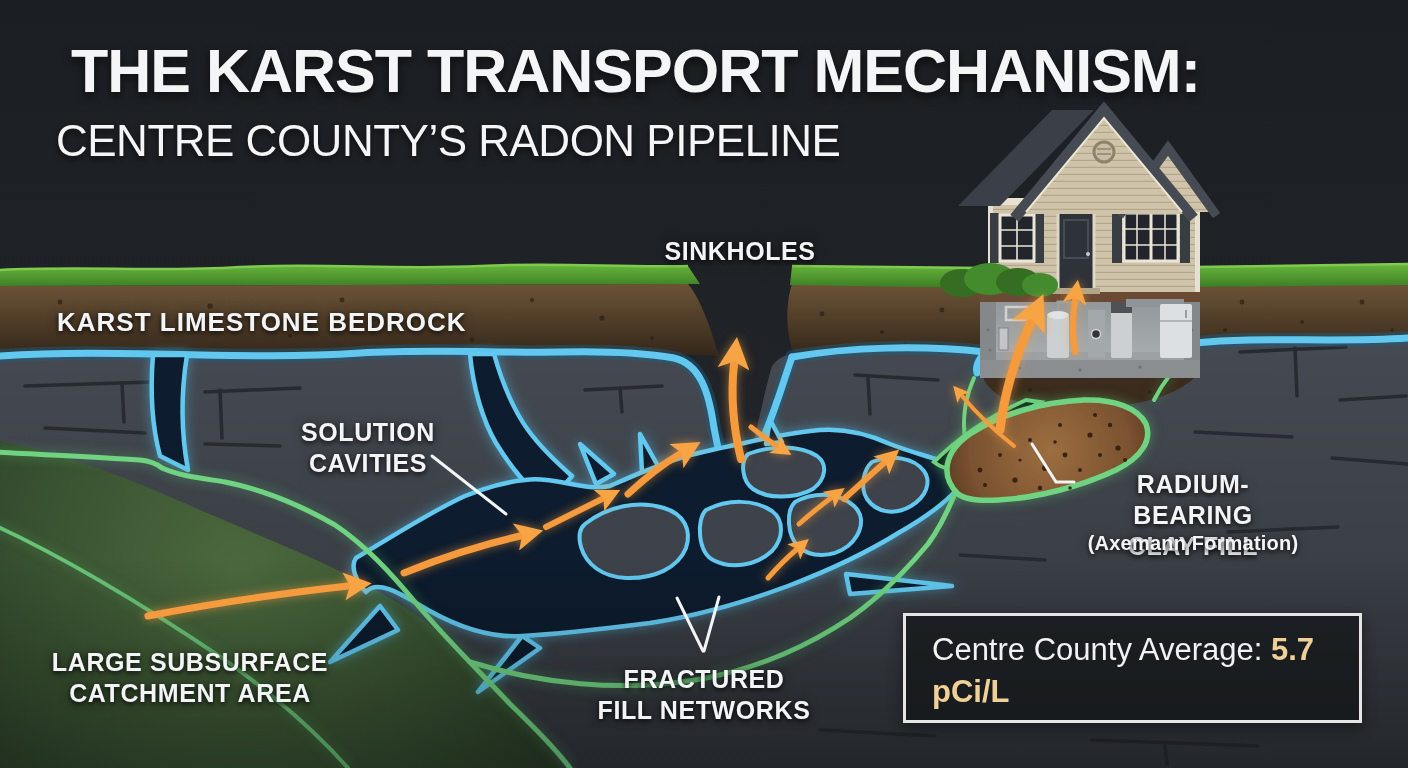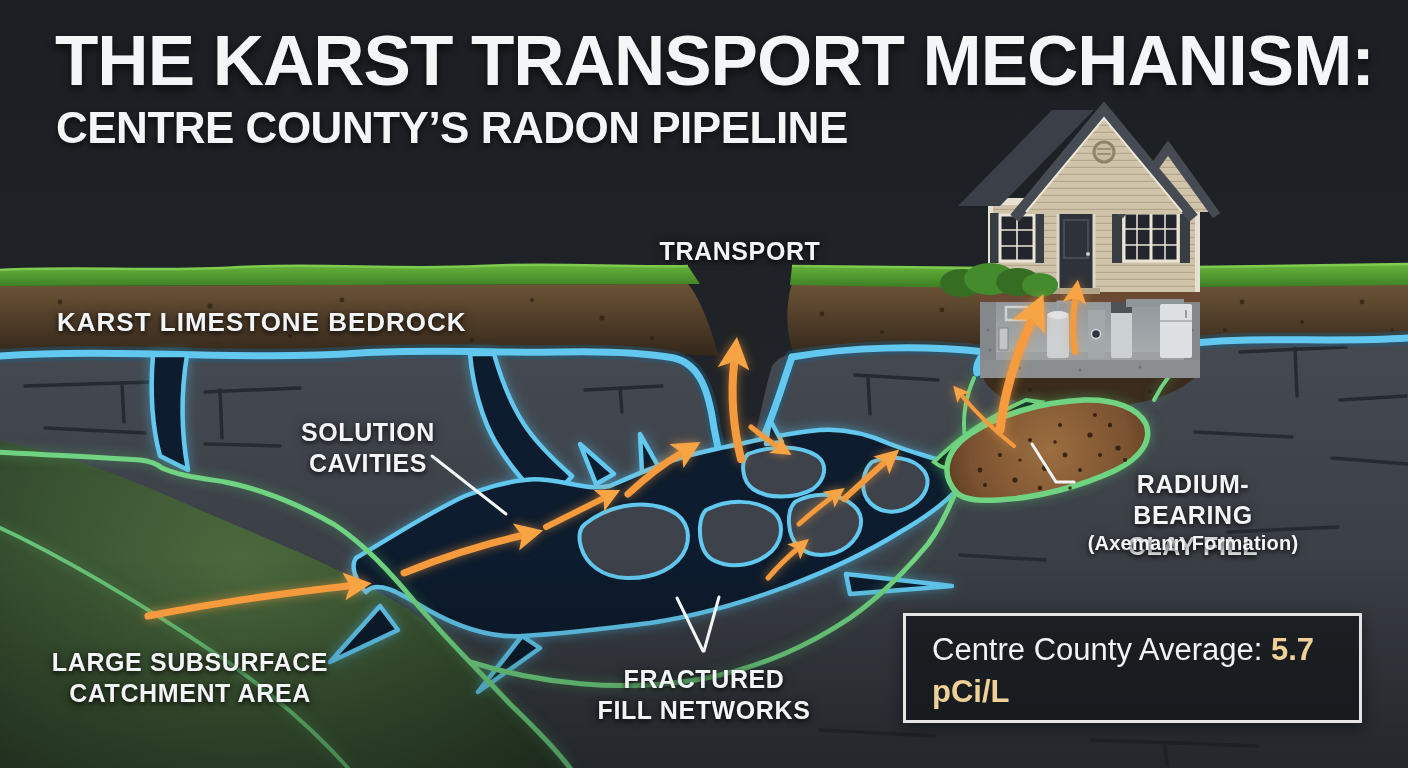--- a/index.html
+++ b/index.html
@@ -16,25 +16,25 @@
   .lbl{
     position:absolute;color:var(--label);font-weight:bold;font-size:25px;
     line-height:1.24;letter-spacing:.6px;text-align:center;white-space:pre-line;
     text-shadow:0 2px 5px rgba(0,0,0,.75),0 0 12px rgba(0,0,0,.4);
     transform:translateX(-50%);
   }
   .lbl-left{transform:none;text-align:left;}
   .sub{font-weight:bold;font-size:20px;letter-spacing:.2px;}
   #title{position:absolute;left:55px;top:24px;color:#f4f5f6;}
   #title h1{
-    margin:0;font-size:71px;line-height:1.04;font-weight:bold;letter-spacing:-1px;
+    margin:16px;font-size:61px;line-height:1.04;font-weight:bold;letter-spacing:-1px;
     text-shadow:0 4px 8px rgba(0,0,0,.6);
   }
   #title h2{
-    margin:8px 0 0 1px;font-size:44px;line-height:1;font-weight:bold;letter-spacing:-.5px;
+    margin:8px 0 0 1px;font-size:44px;line-height:1;font-weight:normal;letter-spacing:-.5px;
     text-shadow:0 3px 6px rgba(0,0,0,.6);
   }
   #stats{
     position:absolute;left:903px;top:613px;width:459px;height:110px;
     box-sizing:border-box;border:3px solid #e5e5e5;background:rgba(18,21,24,.72);
     box-shadow:0 4px 14px rgba(0,0,0,.45);
     padding:13px 26px;color:#f0f2f3;font-size:31px;line-height:1.36;
   }
   #stats .val1{color:var(--gold-light);font-weight:bold;}
   #stats .val2{color:var(--gold);font-weight:bold;}
@@ -354,21 +354,21 @@
     <path d="M719,597 L704,651"></path>
     <path d="M1032,444 L1056,482 L1074,482"></path>
   </g>
 </svg>
 
 <div id="title">
   <h1>THE KARST TRANSPORT MECHANISM:</h1>
   <h2>CENTRE COUNTY’S RADON PIPELINE</h2>
 </div>
 
-<div class="lbl" style="left:740px;top:236px;">TRANSPORT</div>
+<div class="lbl" style="left:740px;top:236px;">SINKHOLES</div>
 <div class="lbl lbl-left" style="left:57px;top:306px;font-size:26px;letter-spacing:1px;">KARST LIMESTONE BEDROCK</div>
 <div class="lbl" style="left:368px;top:417px;">SOLUTION
 CAVITIES</div>
 <div class="lbl" style="left:1193px;top:469px;">RADIUM-BEARING
 CLAY FILL</div>
 <div class="lbl sub" style="left:1193px;top:531px;">(Axemann Formation)</div>
 <div class="lbl" style="left:190px;top:647px;text-align:center;">LARGE SUBSURFACE
 CATCHMENT AREA</div>
 <div class="lbl" style="left:704px;top:664px;">FRACTURED
 FILL NETWORKS</div>

